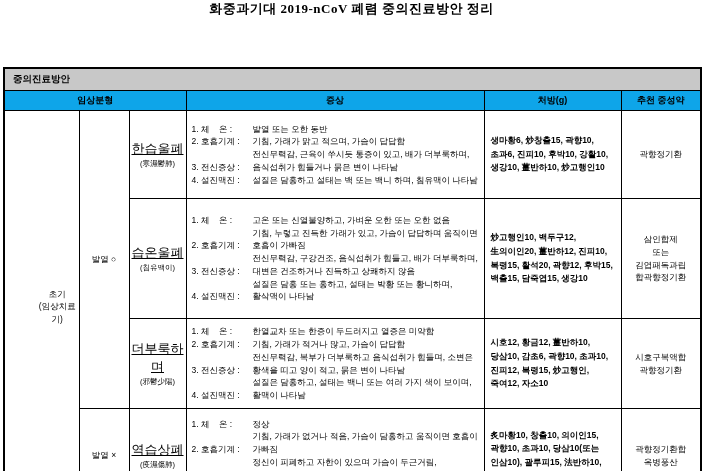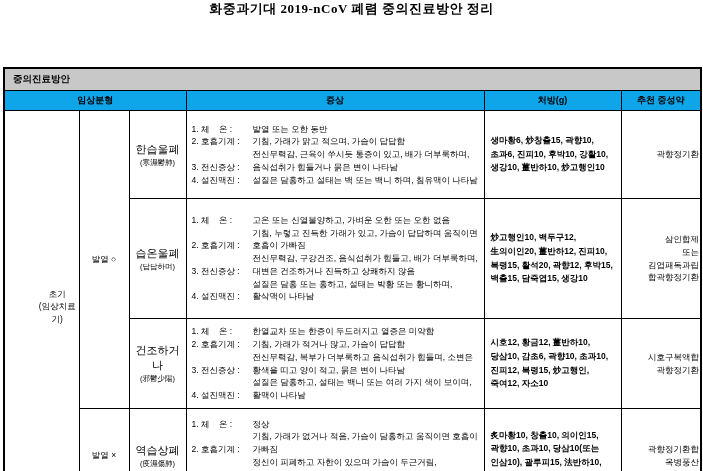--- a/index.html
+++ b/index.html
@@ -38,28 +38,28 @@
   tr.header-row th {
     background:#0ea5e9;
     font-weight:bold;
     font-size:9px;
     text-align:center;
     padding:3px 2px;
     height:19px;
   }
   .cell-center { text-align:center; vertical-align:middle; }
   .stage-cell { white-space:pre-line; line-height:1.5;padding-left:32px; }
-  .cat-main { display:block; font-size:11px; }
+  .cat-main { display:block; font-size:13px;text-decoration:underline; }
   .cat-hanja { display:block; font-size:7.5px; margin-top:1px; }
   .sym-cell { padding:4px 5px; vertical-align:middle; }
   .sym-line { display:flex; line-height:1.5;align-items:flex-end; }
   .sym-label { white-space:pre; flex:0 0 58px; }
   .sym-text { flex:1; padding-left:3px; word-break:keep-all; }
   .rx-cell { padding:4px 6px; vertical-align:middle; line-height:1.6; word-break:keep-all;font-weight:bold; }
-  .rec-cell { text-align:right; vertical-align:middle; white-space:pre-line; line-height:1.5; padding:13px 1px;border-radius:32px; }
+  .rec-cell { text-align:center; vertical-align:middle; white-space:pre-line; line-height:1.5; padding:13px 1px;border-radius:32px; }
   tr.r1 { height:88px; }
   tr.r2 { height:120px; }
   tr.r3 { height:90px; }
   tr.r4 { height:95px; }
 </style>
 </head>
 <body>
 
 <div class="doc-title">화중과기대 2019-nCoV 폐렴 중의진료방안 정리</div>
 
@@ -111,21 +111,21 @@
         <span class="sym-text">설질은 담홍하고 설태는 백 또는 백니 하며, 침유맥이 나타남</span>
       </div>
     </td>
     <td class="rx-cell">생마황6, 炒창출15, 곽향10, 초과6, 진피10, 후박10, 강활10, 생강10, 薑반하10, 炒고행인10</td>
     <td class="rec-cell">곽향정기환</td>
   </tr>
 
   <tr class="r2">
     <td class="cell-center">
       <span class="cat-main">습온울폐</span>
-      <span class="cat-hanja">(답답하며)</span>
+      <span class="cat-hanja">(침유맥이)</span>
     </td>
     <td class="sym-cell">
       <div class="sym-line">
         <span class="sym-label">1. 체    온 :</span>
         <span class="sym-text">고온 또는 신열불양하고, 가벼운 오한 또는 오한 없음</span>
       </div>
       <div class="sym-line">
         <span class="sym-label">2. 호흡기계 :</span>
         <span class="sym-text">기침, 누렇고 진득한 가래가 있고, 가슴이 답답하며 움직이면 호흡이 가빠짐</span>
       </div>
@@ -140,21 +140,21 @@
     </td>
     <td class="rx-cell">炒고행인10, 백두구12, 生의이인20, 薑반하12, 진피10, 복령15, 활석20, 곽향12, 후박15, 백출15, 담죽엽15, 생강10</td>
     <td class="rec-cell">삼인합제
 또는
 김엽패독과립
 합곽향정기환</td>
   </tr>
 
   <tr class="r3">
     <td class="cell-center">
-      <span class="cat-main">건조하거나</span>
+      <span class="cat-main">더부룩하며</span>
       <span class="cat-hanja">(邪鬱少陽)</span>
     </td>
     <td class="sym-cell">
       <div class="sym-line">
         <span class="sym-label">1. 체    온 :</span>
         <span class="sym-text">한열교차 또는 한증이 두드러지고 열증은 미약함</span>
       </div>
       <div class="sym-line">
         <span class="sym-label">2. 호흡기계 :</span>
         <span class="sym-text">기침, 가래가 적거나 많고, 가슴이 답답함</span>

